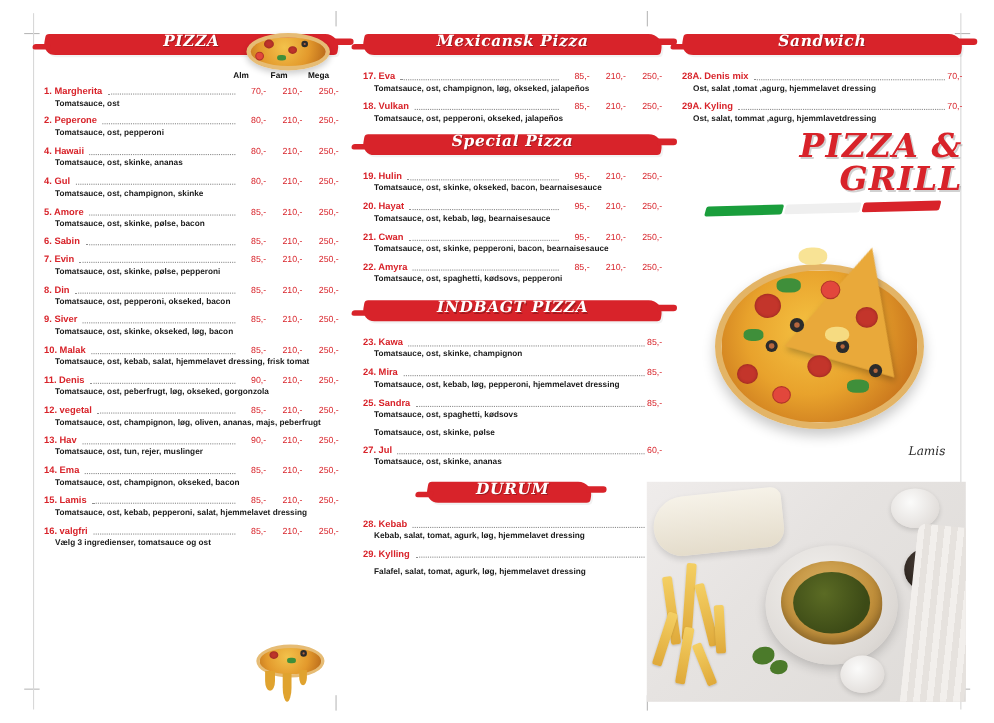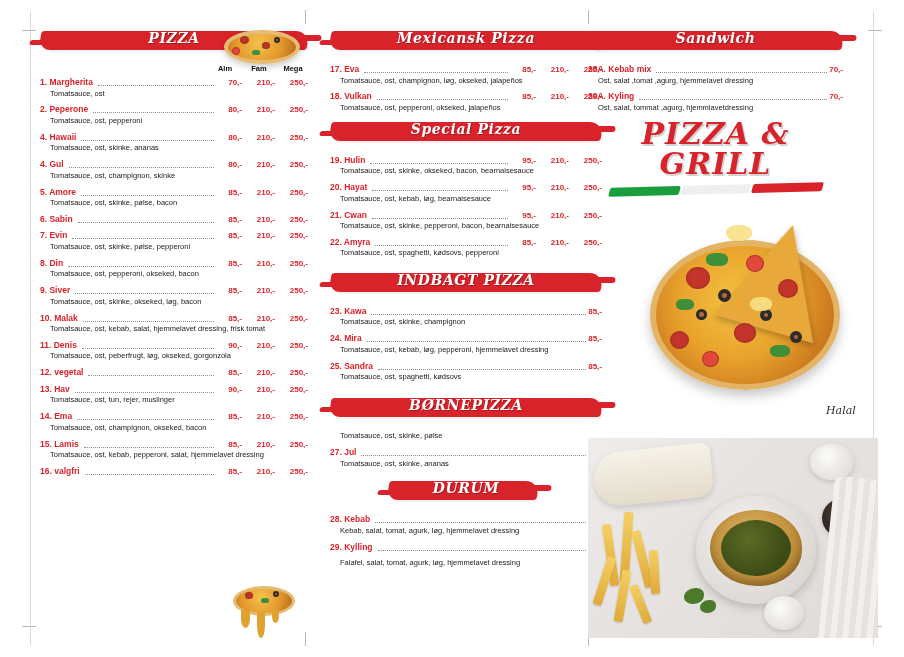--- a/index.html
+++ b/index.html
@@ -29,21 +29,21 @@
     border-left: 1px solid #d8d8d8;
     border-right: 1px solid #d8d8d8;
   }
 
   .col {
     position: absolute;
     top: 28px;
   }
   .col1 { left: 40px;  width: 268px; }
   .col2 { left: 330px; width: 272px; }
-  .col3 { left: 588px; width: 255px; }
+  .col3 { left: 620px; width: 255px; }
 
   
   .banner {
     position: relative;
     height: 26px;
     margin-bottom: 10px;
   }
   .banner .brush {
     position: absolute;
     left: 0; top: 3px;
@@ -89,21 +89,21 @@
   .price-head {
     display: flex;
     justify-content: flex-end;
     gap: 8px;
     font-size: 7.5px;
     color: #111;
     margin-bottom: 4px;
     font-weight: bold;
     padding-right: 2px;
   }
-  .price-head span { width: 26px; text-align: center; }
+  .price-head span { width: 26px; text-align: left; }
 
   
   .item { margin-bottom: 6.5px; }
   .item-line {
     display: flex;
     align-items: flex-end;
     width: 100%;
   }
   .item-name {
     color: #d8232a;
@@ -119,38 +119,39 @@
     height: 7px;
     margin: 0 2px 1px 2px;
     min-width: 8px;
   }
   .prices {
     flex: 0 0 auto;
     display: flex;
     gap: 7px;
     color: #d8232a;
     font-size: 8px;
-    font-weight: bold;
+    font-weight: normal;
     white-space: nowrap;
     align-items: center;
   }
   .prices span { text-align: right; }
   .item-desc {
     font-size: 7.5px;
     color: #1a1a1a;
     margin-top: 1.5px;
     padding-left: 10px;
     line-height: 1.25;
+    font-weight: bold;
   }
 
   
   .logo-wrap {
     position: relative;
     height: 62px;
-    text-align: center;
+    text-align: right;
   }
   .logo-title {
     font-family: "DejaVu Serif", serif;
     font-weight: bold;
     font-style: italic;
     font-size: 30px;
     color: #d8232a;
     letter-spacing: 1px;
     text-shadow: 1.5px 1.5px 0 rgba(0,0,0,0.18);
     line-height: 1;
@@ -483,20 +484,21 @@
         <div class="item">
           <div class="item-line">
             <span class="item-name">12. vegetal</span>
             <span class="dots"></span>
             <span class="prices">
               <span style="min-width: 26px;">85,-</span>
               <span style="min-width: 26px;">210,-</span>
               <span style="min-width: 26px;">250,-</span>
             </span>
           </div>
+          <div class="item-desc">Tomatsauce, ost, champignon, løg, oliven, ananas, majs, peberfrugt</div>
         </div>
         <div class="item">
           <div class="item-line">
             <span class="item-name">13. Hav</span>
             <span class="dots"></span>
             <span class="prices">
               <span style="min-width: 26px;">90,-</span>
               <span style="min-width: 26px;">210,-</span>
               <span style="min-width: 26px;">250,-</span>
             </span>
@@ -530,20 +532,21 @@
         <div class="item">
           <div class="item-line">
             <span class="item-name">16. valgfri</span>
             <span class="dots"></span>
             <span class="prices">
               <span style="min-width: 26px;">85,-</span>
               <span style="min-width: 26px;">210,-</span>
               <span style="min-width: 26px;">250,-</span>
             </span>
           </div>
+          <div class="item-desc">Vælg 3 ingredienser, tomatsauce og ost</div>
         </div>
       </div>
 
     <div class="drip-art">
       <div class="drip-base"></div>
       <div class="topping t-pep" style="left:20px;top:8px;width:8px;height:7px;"></div>
       <div class="topping t-grn" style="left:36px;top:14px;width:8px;height:5px;"></div>
       <div class="topping t-oli" style="left:48px;top:7px;width:6px;height:6px;"></div>
       <div class="drip" style="left:16px;top:26px;width:9px;height:18px;"></div>
       <div class="drip" style="left:32px;top:28px;width:8px;height:26px;"></div>
@@ -669,24 +672,20 @@
             <span class="item-name">25. Sandra</span>
             <span class="dots"></span>
             <span class="prices">
               <span style="min-width: auto;">85,-</span>
             </span>
           </div>
           <div class="item-desc">Tomatsauce, ost, spaghetti, kødsovs</div>
         </div>
       </div>
 
-    <div class="banner" style="margin-top:14px;">
-      <div class="brush"></div>
-      <div class="btext">BØRNEPIZZA</div>
-    </div>
     <div id="c2-items-4">
         <div class="item">
           <div class="item-desc">Tomatsauce, ost, skinke, pølse</div>
         </div>
         <div class="item">
           <div class="item-line">
             <span class="item-name">27. Jul</span>
             <span class="dots"></span>
             <span class="prices">
               <span style="min-width: auto;">60,-</span>
@@ -728,21 +727,21 @@
 
   <div class="col col3">
 
     <div class="banner">
       <div class="brush"></div>
       <div class="btext">Sandwich</div>
     </div>
     <div id="c3-items">
         <div class="item">
           <div class="item-line">
-            <span class="item-name">28A. Kebab mix</span>
+            <span class="item-name">28A. Denis mix</span>
             <span class="dots"></span>
             <span class="prices">
               <span style="min-width: auto;">70,-</span>
             </span>
           </div>
           <div class="item-desc">Ost, salat ,tomat ,agurg, hjemmelavet dressing</div>
         </div>
         <div class="item">
           <div class="item-line">
             <span class="item-name">29A. Kyling</span>
@@ -778,21 +777,21 @@
     <div class="topping t-oli" style="left:160px;top:126px;width:12px;height:12px;"></div>
     <div class="topping t-grn" style="left:76px;top:48px;width:22px;height:13px;"></div>
     <div class="topping t-grn" style="left:140px;top:140px;width:20px;height:12px;"></div>
     <div class="topping t-grn" style="left:46px;top:94px;width:18px;height:11px;"></div>
     <div class="topping t-tom" style="left:116px;top:50px;width:18px;height:17px;"></div>
     <div class="topping t-tom" style="left:72px;top:146px;width:17px;height:16px;"></div>
     <div class="topping t-chz" style="left:96px;top:20px;width:26px;height:16px;"></div>
     <div class="topping t-chz" style="left:120px;top:92px;width:22px;height:14px;"></div>
   </div>
 
-  <div class="halal">Halal</div>
+  <div class="halal">Lamis</div>
 
   <div class="photo">
     <div class="ph-wrap"></div>
     <div class="ph-plate"></div>
     <div class="ph-bread"></div>
     <div class="ph-herb"></div>
 
     <div class="ph-fries" style="left:18px;top:86px;width:9px;height:62px;transform:rotate(-8deg);"></div>
     <div class="ph-fries" style="left:34px;top:74px;width:9px;height:70px;transform:rotate(4deg);"></div>
     <div class="ph-fries" style="left:50px;top:92px;width:9px;height:58px;transform:rotate(-14deg);"></div>

